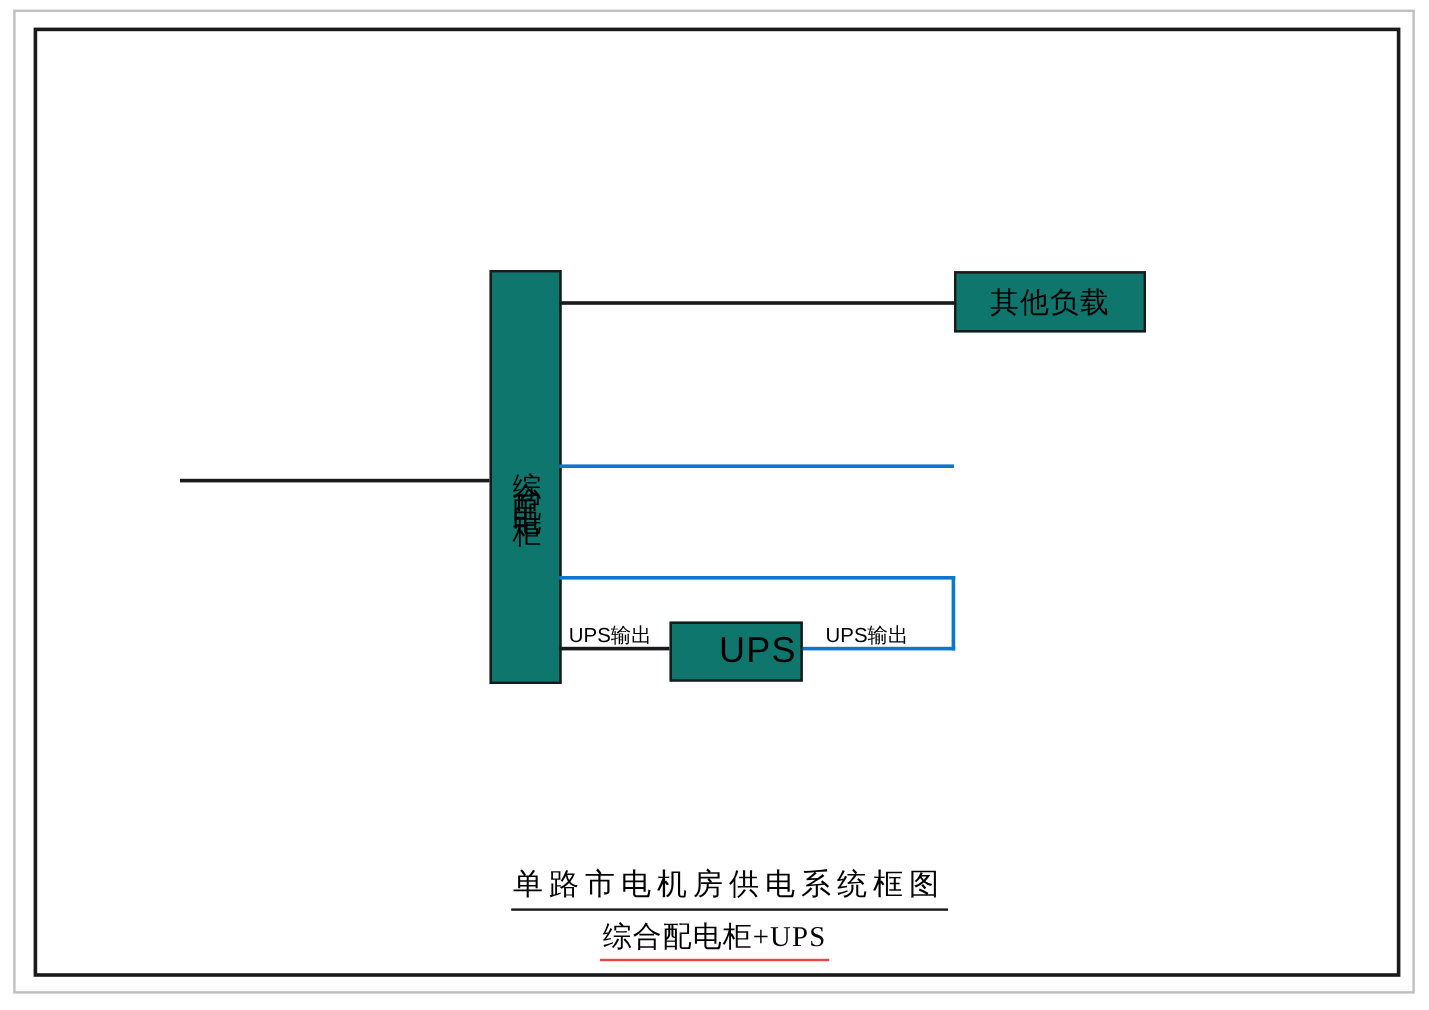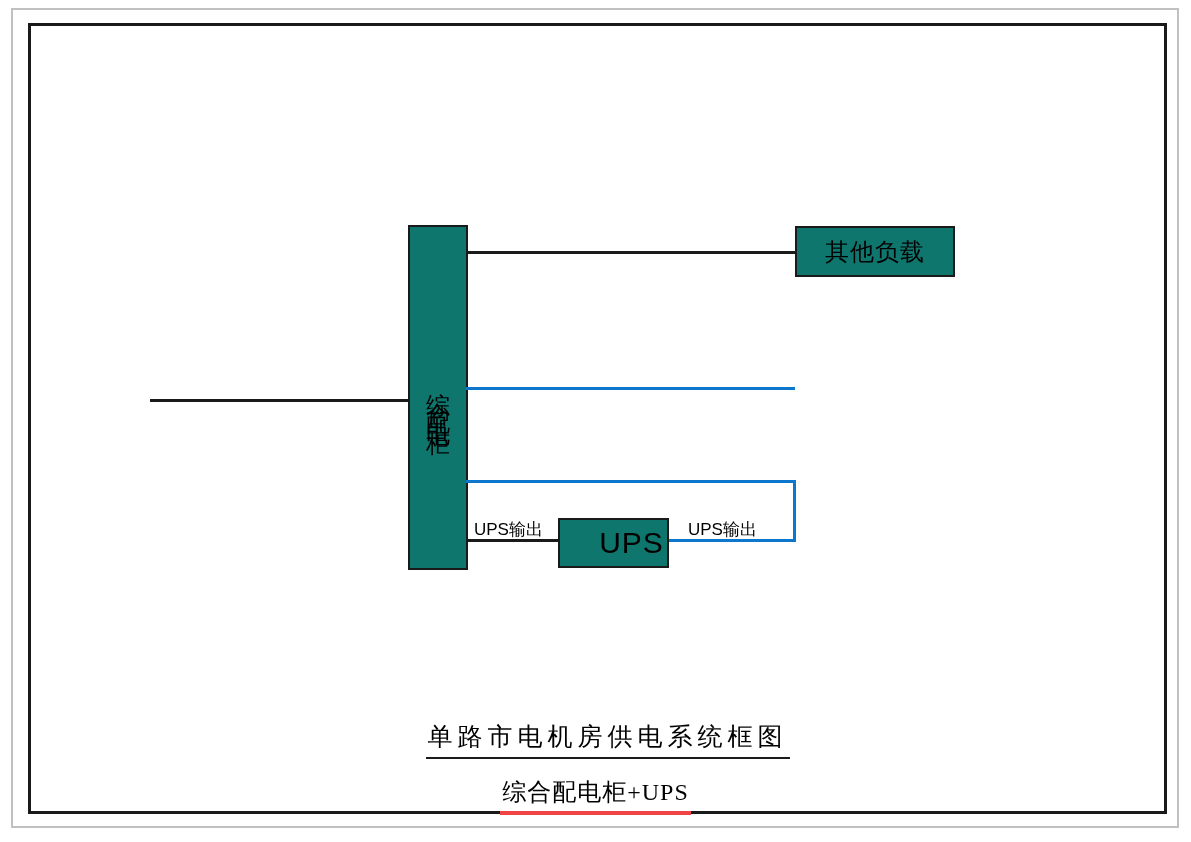--- a/index.html
+++ b/index.html
@@ -101,22 +101,22 @@
     display: inline-block;
     font-size: 25px;
     letter-spacing: 5px;
     border-bottom: 2px solid #1a1a1a;
     padding: 0 2px 4px 2px;
   }
   .caption-subtitle {
     display: inline-block;
     font-size: 24px;
     letter-spacing: 1px;
-    border-bottom: 4px solid #ef4444;
-    padding: 16px 2px 3px 2px;
+    border-bottom: 2px solid #ef4444;
+    padding: 4px 2px 3px 2px;
   }
 </style>
 </head>
 <body>
 
 <div class="page">
 
   <div class="outer-frame"></div>
   <div class="inner-frame"></div>
 

